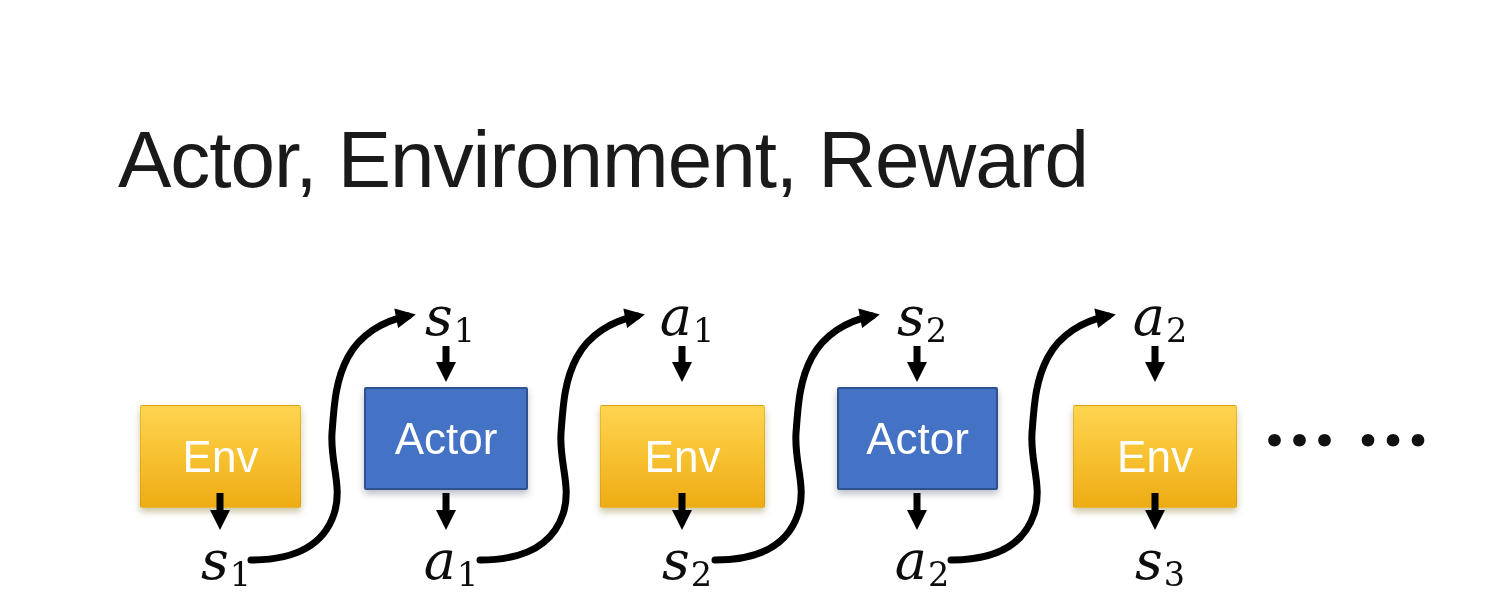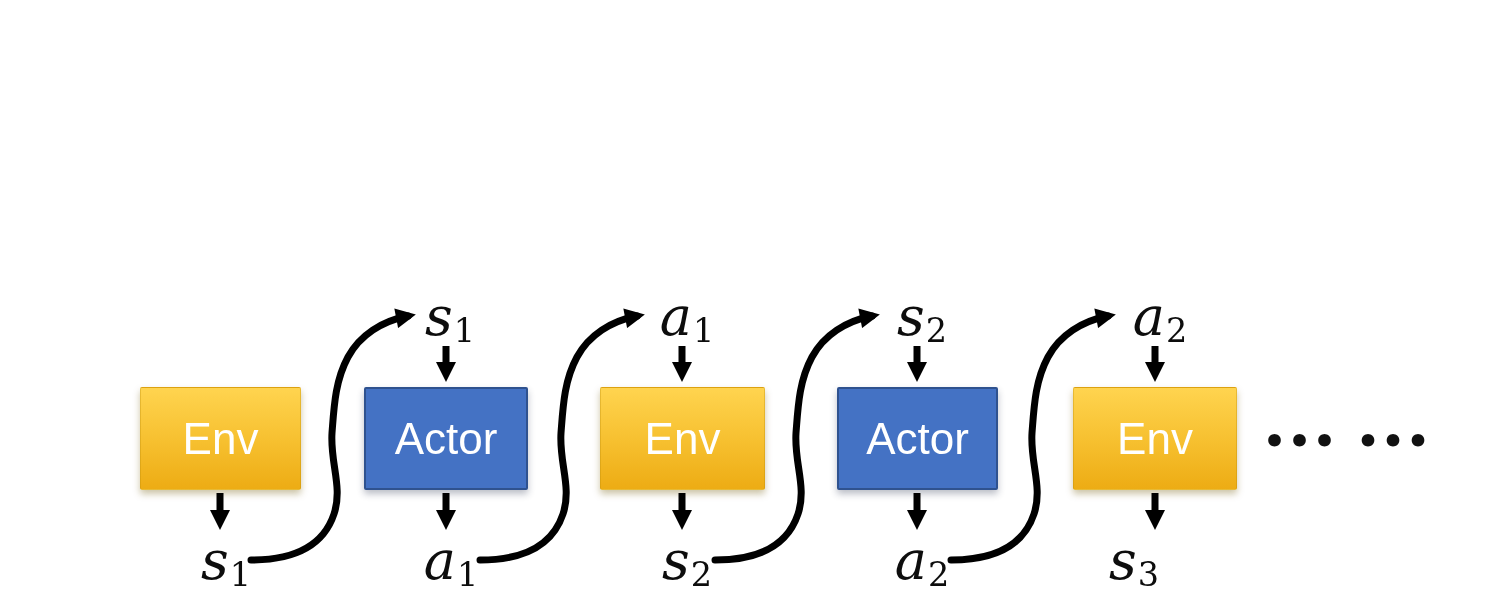--- a/index.html
+++ b/index.html
@@ -33,20 +33,21 @@
     font-size: 44px;
     line-height: 1;
     box-sizing: border-box;
     border-radius: 2px;
   }
   .env {
     background: linear-gradient(180deg, var(--env-top, #FFD44F) 0%, #F6BF2E 55%, var(--env-bottom, #EDAC14) 100%);
     color: var(--box-text, #FFFDF2);
     border: 1px solid rgba(190,140,10,0.35);
     box-shadow: 0 4px 7px rgba(110,85,0,0.35);
+    margin-top: 18px;
   }
   .actor {
     background: var(--actor-fill, #4472C4);
     color: var(--box-text, #ffffff);
     border: 2px solid var(--actor-border, #2F528F);
     box-shadow: 0 4px 7px rgba(30,40,70,0.3);
   }
   .pos0 { left: 140px;  width: 161px; }
   .pos1 { left: 364px;  width: 164px; }
   .pos2 { left: 600px;  width: 165px; }
@@ -106,20 +107,21 @@
     font-family: "DejaVu Sans", sans-serif;
     line-height: 1;
     white-space: nowrap;
   }
 </style>
 </head>
 <body>
 
 <div class="slide">
 
+  <h1 class="title">Actor, Environment, Reward</h1>
 
   <div class="box env pos0">
     <span>Env</span>
   </div>
   <div class="box actor pos1">
     <span>Actor</span>
   </div>
   <div class="box env pos2">
     <span>Env</span>
   </div>
@@ -156,17 +158,17 @@
 
   <div class="mlabel toprow" style="left:450px"><span>s</span><sub>1</sub></div>
   <div class="mlabel toprow" style="left:687px"><span>a</span><sub>1</sub></div>
   <div class="mlabel toprow" style="left:922px"><span>s</span><sub>2</sub></div>
   <div class="mlabel toprow" style="left:1160px"><span>a</span><sub>2</sub></div>
 
   <div class="mlabel bottomrow" style="left:226px"><span>s</span><sub>1</sub></div>
   <div class="mlabel bottomrow" style="left:451px"><span>a</span><sub>1</sub></div>
   <div class="mlabel bottomrow" style="left:687px"><span>s</span><sub>2</sub></div>
   <div class="mlabel bottomrow" style="left:922px"><span>a</span><sub>2</sub></div>
-  <div class="mlabel bottomrow" style="left:1134px"><span>s</span><sub>3</sub></div>
+  <div class="mlabel bottomrow" style="left:1160px"><span>s</span><sub>3</sub></div>
 
   <div class="dots">••• •••</div>
 
 </div>
 
 </body></html>

